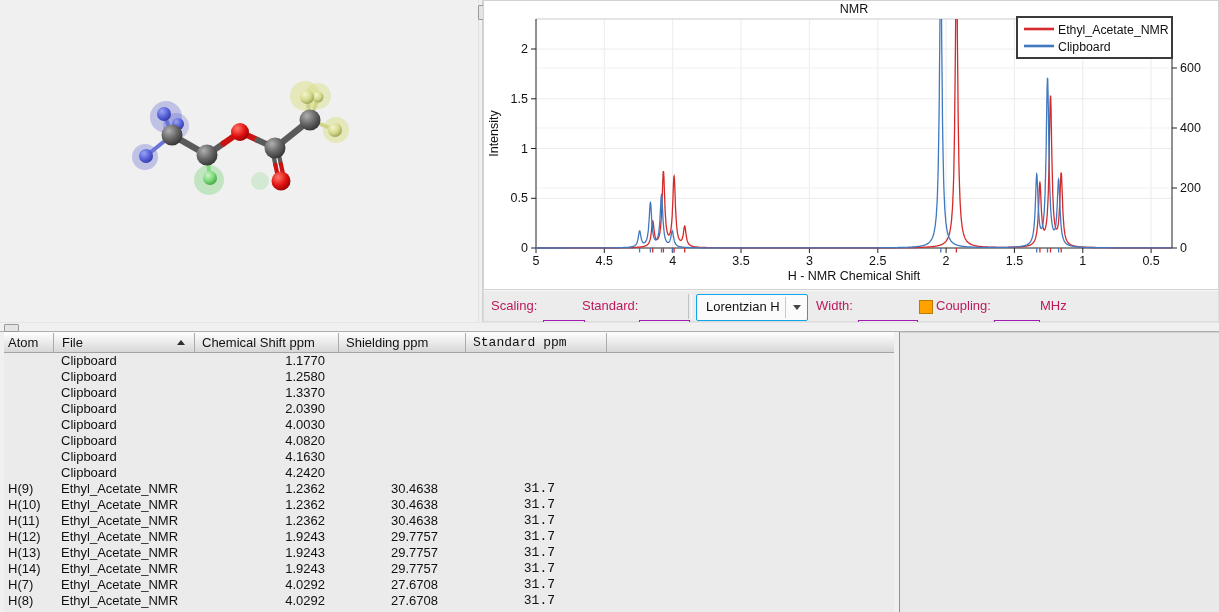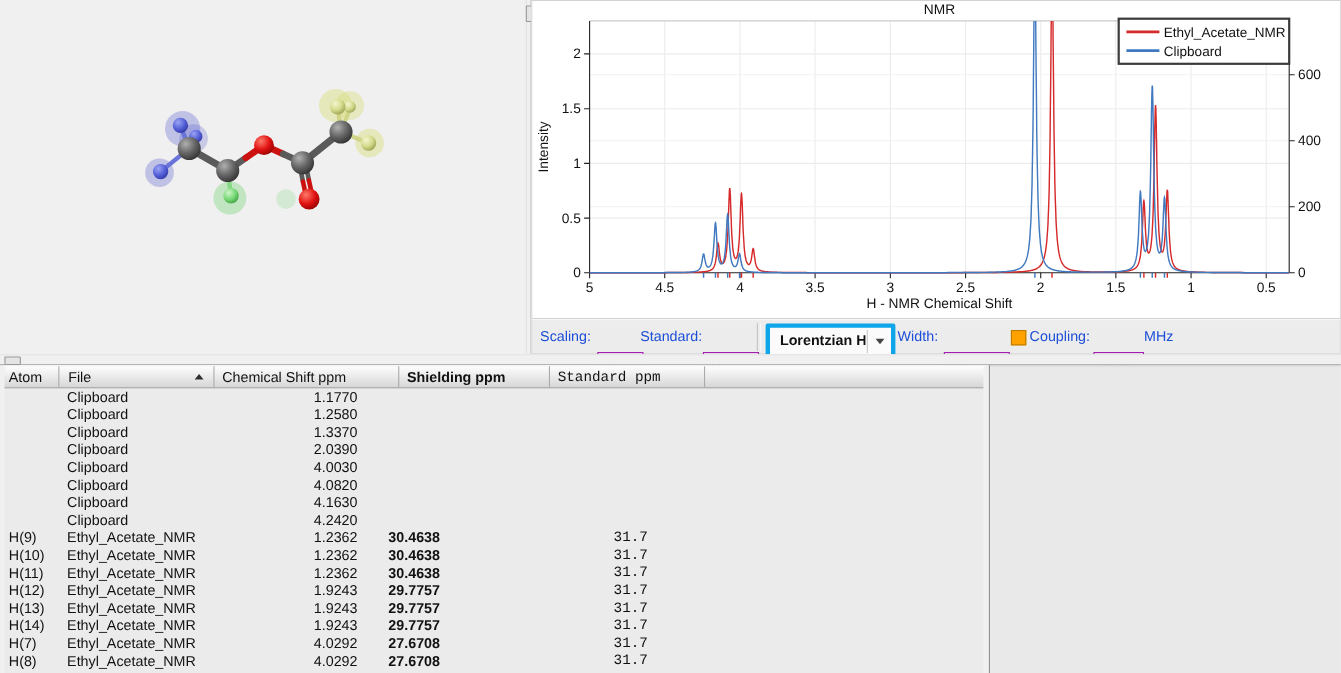--- a/index.html
+++ b/index.html
@@ -24,28 +24,28 @@
                  border-right:1px solid #8f8f8f;}
 
   
   .chart-panel{left:483px;top:0;width:736px;height:290px;background:#ffffff;
                border:1px solid #d2d2d2;}
   .chart-panel svg{display:block;}
 
   
   .controls-bar{left:483px;top:290px;width:736px;height:32px;background:#ececec;
                 border:1px solid #dcdcdc;border-top:1px solid #f7f7f7;font-size:13px;}
-  .ctl-label{position:absolute;top:7px;color:#1d4ed8;}
+  .ctl-label{position:absolute;top:7px;color:#be185d;}
   .ctl-field{position:absolute;top:5px;height:20px;background:#ececec;border:1px solid #a21caf;
              font-size:13px;line-height:18px;padding:0 3px;color:#111;
              font-family:"Liberation Sans",sans-serif;margin-top:24px;}
   .ctl-sep{position:absolute;top:3px;height:25px;width:2px;
            border-left:1px solid #c2c2c2;border-right:1px solid #fafafa;}
   .combobox{position:absolute;left:212px;top:3px;width:110px;height:25px;background:#fbfbfb;
-            border:4px solid #0ea5e9;border-radius:2px;font-weight:bold;}
+            border:1px solid #0ea5e9;border-radius:2px;}
   .combobox .cb-text{position:absolute;left:9px;top:4px;width:78px;height:16px;overflow:hidden;
             white-space:nowrap;font-size:13px;color:#111;}
   .combobox .cb-sep{position:absolute;right:21px;top:2px;bottom:2px;width:1px;background:#c9c9c9;}
   .combobox .cb-arrow{position:absolute;right:6px;top:10px;width:0;height:0;
             border-left:4px solid transparent;border-right:4px solid transparent;
             border-top:5px solid #444;}
   .checkbox{position:absolute;top:9px;width:12px;height:12px;background:#ffa200;
             border:1px solid #bd7c00;}
 
   
@@ -56,22 +56,22 @@
   .th{display:flex;align-items:center;border-right:1px solid #ababab;padding-left:7px;
       color:#111;overflow:hidden;white-space:nowrap;}
   .th.atom{padding-left:4px;}
   .th .sort-arrow{margin-left:auto;margin-right:9px;width:0;height:0;
       border-left:4px solid transparent;border-right:4px solid transparent;
       border-bottom:5px solid #2e2e2e;}
   .tbl-body .tr{display:flex;height:16px;line-height:16px;}
   .td{overflow:hidden;white-space:nowrap;color:#111;}
   .c0{width:45px;padding-left:4px;}
   .c1{width:132px;padding-left:8px;}
-  .c2{width:132px;text-align:right;padding-right:28px;}
-  .c3{width:109px;text-align:left;padding-right:20px;font-weight:bold;}
+  .c2{width:132px;text-align:right;padding-right:4px;}
+  .c3{width:109px;text-align:right;padding-right:10px;}
   .c4{width:107px;text-align:right;padding-right:26px;font-family:Liberation Mono, monospace;}
   .cf{flex:1;}
 
   .right-panel{left:900px;top:332px;width:319px;height:280px;background:#e9e9e9;
                border-top:1px solid #d2d2d2;}
 </style>
 </head>
 <body>
 
 <div class="app">

